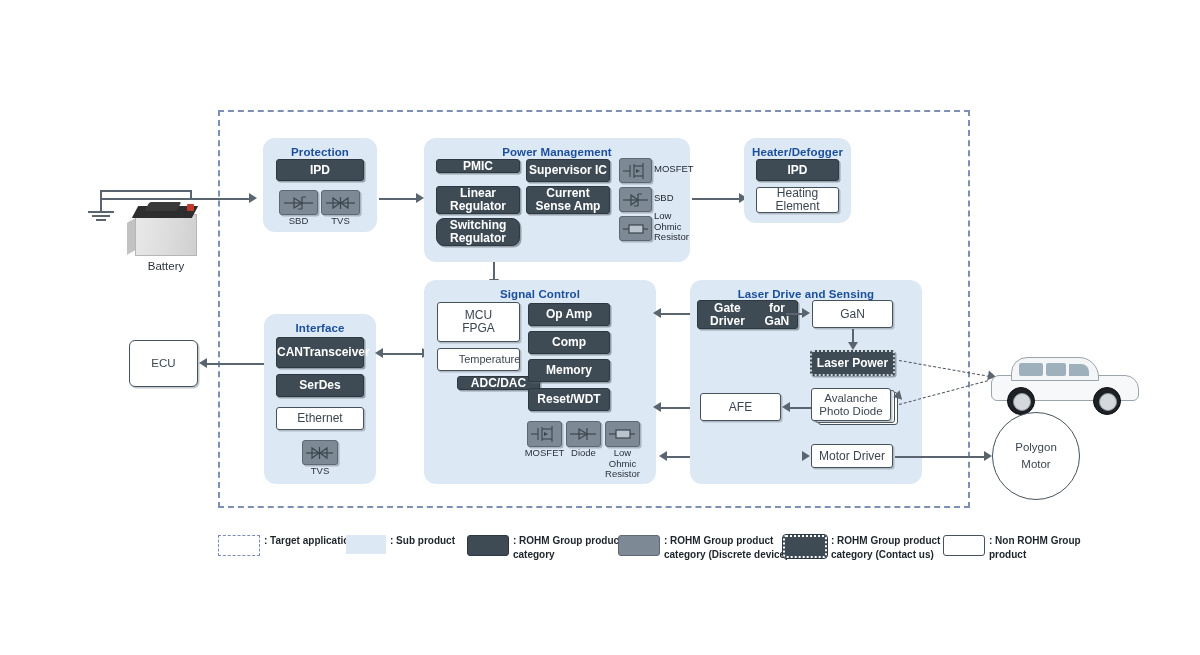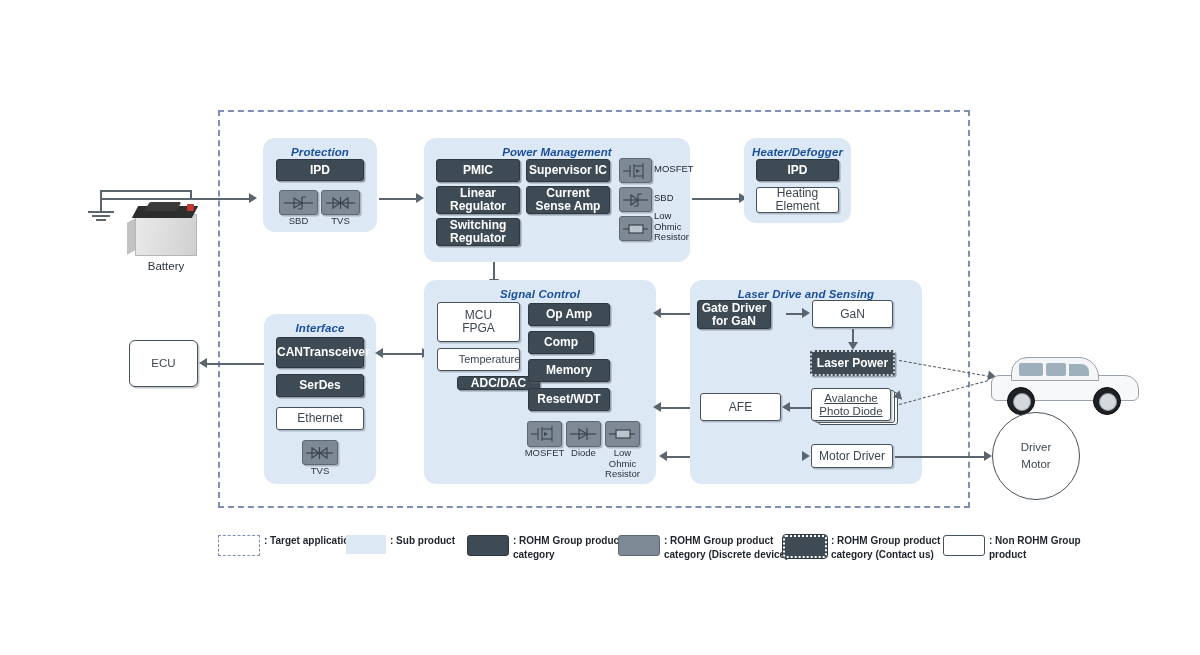--- a/index.html
+++ b/index.html
@@ -9,21 +9,21 @@
   .abs{position:absolute;box-sizing:border-box;}
 
   
   #target-frame{left:218px;top:110px;width:752px;height:398px;
       border:2px dashed #7d8fb5;background:transparent;}
 
   
   .subsys{background:#dde8f5;border-radius:12px;}
   .subsys-title{color:#1a4f9c;font-weight:bold;font-size:11.5px;
       text-align:center;width:100%;position:absolute;top:8px;left:0;
-      letter-spacing:.1px;font-style:italic;}
+      letter-spacing:.1px;}
 
   
   .box{border-radius:3px;display:flex;align-items:center;justify-content:center;
        text-align:center;line-height:1.08;box-sizing:border-box;}
   .box-dark{background:#3e4b55;color:#ffffff;font-weight:bold;font-size:12px;
        border:1px solid #2e3840;box-shadow:1.5px 1.5px 0 rgba(90,100,110,.55);}
   .box-white{background:#ffffff;color:#3c4650;font-size:12px;
        border:1.3px solid #46525c;box-shadow:1.5px 1.5px 0 rgba(120,130,140,.45);}
   .box-dotted{background:#3e4b55;color:#ffffff;font-weight:bold;font-size:12px;
        border:2px dotted #cfd6dc;box-shadow:1.5px 1.5px 0 rgba(90,100,110,.55);}
@@ -143,35 +143,35 @@
   </svg>
 </div>
 <div class="abs disc-label" style="left:321px;top:216px;width:39px;">TVS</div>
 
 <div class="abs ln lnh" style="left:379px;top:198px;width:38px;"></div>
 <div class="abs arrow-r" style="left:416px;top:193px;"></div>
 
 <div class="abs subsys" style="left:424px;top:138px;width:266px;height:124px;">
   <div class="subsys-title">Power Management</div>
 </div>
-<div class="abs box box-dark" style="left:436px;top:159px;width:84px;height:23px;justify-content:center;">
+<div class="abs box box-dark" style="left:436px;top:159px;width:84px;height:14px;justify-content:center;">
   <span>PMIC</span>
 </div>
 <div class="abs box box-dark" style="left:526px;top:159px;width:84px;height:23px;">
   <span>Supervisor IC</span>
 </div>
 <div class="abs box box-dark" style="left:436px;top:186px;width:84px;height:28px;flex-direction:column;">
   <span>Linear</span>
   <span>Regulator</span>
 </div>
 <div class="abs box box-dark" style="left:526px;top:186px;width:84px;height:28px;flex-direction:column;">
   <span>Current</span>
   <span>Sense Amp</span>
 </div>
-<div class="abs box box-dark" style="left:436px;top:218px;width:84px;height:28px;flex-direction:column;">
+<div class="abs box box-dark" style="left:436px;top:218px;width:84px;height:28px;flex-direction:column;border-radius:8px;">
   <span>Switching</span>
   <span>Regulator</span>
 </div>
 
 <div class="abs box-grey" style="left:619px;top:158px;width:33px;height:25px;">
   <svg width="26" height="18" viewBox="0 0 26 18">
     <line x1="0" y1="9" x2="7" y2="9" stroke="#3b454e" stroke-width="1.1"></line>
     <line x1="7" y1="3" x2="7" y2="15" stroke="#3b454e" stroke-width="1.1"></line>
     <line x1="11" y1="2" x2="11" y2="16" stroke="#3b454e" stroke-width="1.1"></line>
     <line x1="11" y1="4" x2="20" y2="4" stroke="#3b454e" stroke-width="1.1"></line>
@@ -257,21 +257,21 @@
 <div class="abs box box-white" style="left:437px;top:348px;width:83px;height:23px;font-size:11px;padding-left:22px;">
   <span>Temperature</span>
 </div>
 <div class="abs box box-dark" style="left:457px;top:376px;width:83px;height:14px;">
   <span>ADC/DAC</span>
 </div>
 
 <div class="abs box box-dark" style="left:528px;top:303px;width:82px;height:23px;">
   <span>Op Amp</span>
 </div>
-<div class="abs box box-dark" style="left:528px;top:331px;width:66px;height:23px;text-align:center;">
+<div class="abs box box-dark" style="left:528px;top:331px;width:82px;height:23px;text-align:center;">
   <span>Comp</span>
 </div>
 <div class="abs box box-dark" style="left:528px;top:359px;width:82px;height:23px;">
   <span>Memory</span>
 </div>
 <div class="abs box box-dark" style="left:528px;top:388px;width:82px;height:23px;">
   <span>Reset/WDT</span>
 </div>
 
 <div class="abs box-grey" style="left:527px;top:421px;width:35px;height:26px;">
@@ -315,21 +315,21 @@
 <div class="abs ln lnh" style="left:660px;top:407px;width:34px;"></div>
 <div class="abs arrow-l" style="left:653px;top:402px;"></div>
 <div class="abs arrow-r" style="left:691px;top:402px;"></div>
 
 <div class="abs ln lnh" style="left:666px;top:456px;width:150px;"></div>
 <div class="abs arrow-l" style="left:659px;top:451px;"></div>
 
 <div class="abs subsys" style="left:690px;top:280px;width:232px;height:204px;">
   <div class="subsys-title">Laser Drive and Sensing</div>
 </div>
-<div class="abs box box-dark" style="left:697px;top:300px;width:74px;height:29px;flex-direction:column;">
+<div class="abs box box-dark" style="left:697px;top:300px;width:101px;height:29px;flex-direction:row;">
   <span>Gate Driver</span>
   <span>for GaN</span>
 </div>
 <div class="abs box box-white" style="left:812px;top:300px;width:81px;height:28px;">
   <span>GaN</span>
 </div>
 <div class="abs ln lnh" style="left:786px;top:313px;width:16px;"></div>
 <div class="abs arrow-r" style="left:802px;top:308px;"></div>
 
 <div class="abs ln lnv" style="left:852px;top:329px;height:14px;"></div>
@@ -338,21 +338,21 @@
 <div class="abs box box-dotted" style="left:810px;top:350px;width:85px;height:26px;">
   <span>Laser Power</span>
 </div>
 
 <div class="abs box box-white" style="left:700px;top:393px;width:81px;height:28px;">
   <span>AFE</span>
 </div>
 
 <div class="abs stack-sh" style="left:818px;top:392px;width:80px;height:33px;"></div>
 <div class="abs stack-sh" style="left:815px;top:390px;width:80px;height:33px;"></div>
-<div class="abs box box-white" style="left:811px;top:388px;width:80px;height:33px;flex-direction:column;font-size:11.5px;text-decoration:underline;">
+<div class="abs box box-white" style="left:811px;top:388px;width:80px;height:33px;flex-direction:column;font-size:11.5px;">
   <span>Avalanche</span>
   <span>Photo Diode</span>
 </div>
 <div class="abs ln lnh" style="left:789px;top:407px;width:22px;"></div>
 <div class="abs arrow-l" style="left:782px;top:402px;"></div>
 
 <div class="abs box box-white" style="left:811px;top:444px;width:82px;height:24px;">
   <span>Motor Driver</span>
 </div>
 <div class="abs arrow-r" style="left:802px;top:451px;"></div>
@@ -374,21 +374,21 @@
        border-radius:0 8px 0 0;"></div>
   <div class="wheel" style="left:22px;">
       <div class="hub"></div>
     </div>
   <div class="wheel" style="left:108px;">
       <div class="hub"></div>
     </div>
 </div>
 
 <div class="abs" id="polygon-motor">
-  <div>Driver</div>
+  <div>Polygon</div>
   <div>Motor</div>
 </div>
 
 <div class="abs" id="legend">
 
   <div class="lg-item" style="left:0px;top:4px;">
     <div class="lg-sw" style="border:1.6px dashed #7d8fb5;background:#fff;"></div>
     <div class="lg-txt">: Target application</div>
   </div>
 

